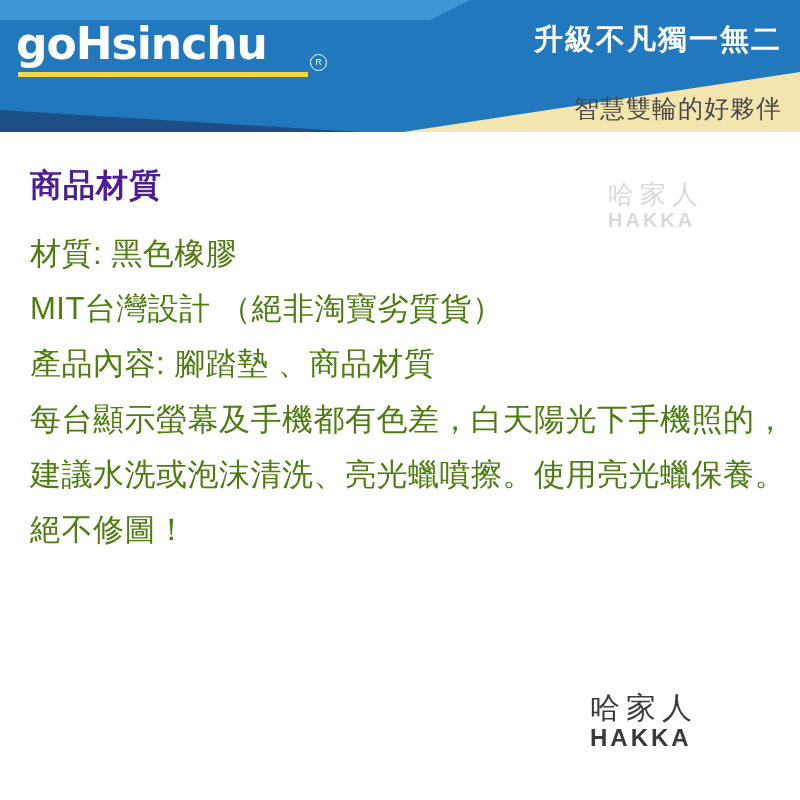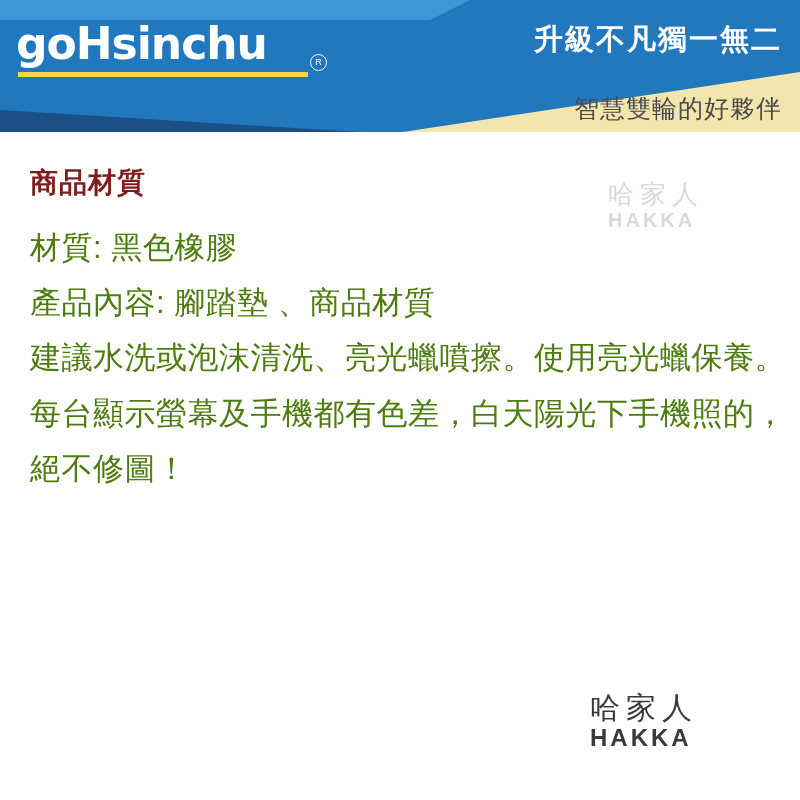--- a/index.html
+++ b/index.html
@@ -120,23 +120,23 @@
     font-size: 25px;
     letter-spacing: 1px;
   }
 
   
   .content {
     position: relative;
     padding: 32px 30px 0 30px;
   }
   .section-title {
-    font-size: 28px;
-    font-weight: bold;
-    color: #7f1d1d;
+    font-size: 32px;
+    font-weight: bold;
+    color: #4c1d95;
     margin: 0 0 18px 0;
     letter-spacing: 1px;
   }
   .spec-line {
     font-size: 31px;
     color: #4d7c0f;
     line-height: 1.78;
     letter-spacing: 0.5px;
     white-space: nowrap;
   }
@@ -186,23 +186,24 @@
   <div class="logo">goHsinchu</div>
   <div class="logo-reg">R</div>
   <div class="logo-underline"></div>
   <div class="slogan-1">升級不凡獨一無二</div>
   <div class="slogan-2">智慧雙輪的好夥伴</div>
 </div>
 
 <div class="content">
   <h1 class="section-title">商品材質</h1>
   <div class="spec-line">材質: 黑色橡膠</div>
+  <div class="spec-line">MIT台灣設計 （絕非淘寶劣質貨）</div>
   <div class="spec-line">產品內容: 腳踏墊 、商品材質</div>
+  <div class="spec-line">每台顯示螢幕及手機都有色差，白天陽光下手機照的，</div>
   <div class="spec-line">建議水洗或泡沫清洗、亮光蠟噴擦。使用亮光蠟保養。</div>
-  <div class="spec-line">每台顯示螢幕及手機都有色差，白天陽光下手機照的，</div>
   <div class="spec-line">絕不修圖！</div>
 </div>
 
 <div class="wm wm-top">
   <div class="wm-cn">哈家人</div>
   <div class="wm-en">HAKKA</div>
 </div>
 
 <div class="wm wm-bottom">
   <div class="wm-cn">哈家人</div>

